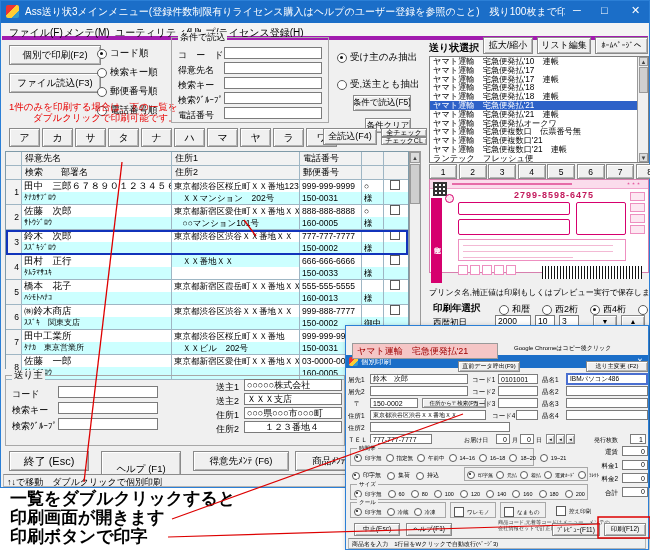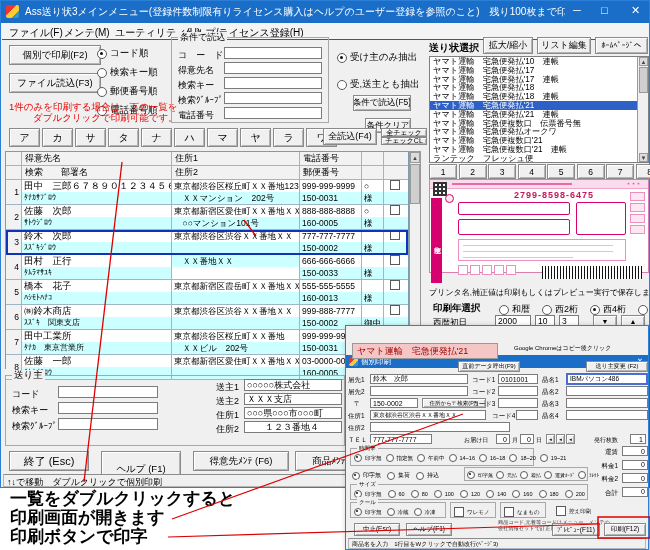--- a/index.html
+++ b/index.html
@@ -53,21 +53,21 @@
 <div id="screen">
 
 <div class="a win" style="left:0;top:0;width:650px;height:488px;">
   <div class="a tbar" style="left:0;top:0;width:648px;height:22px;">
     <span class="a ico" style="left:5px;top:4px;width:13px;height:13px;"></span>
     <span class="a lbl" style="left:24px;top:4px;width:540px;font-size:10px;">Ass送り状3メインメニュー(登録件数制限有りライセンス購入はヘルプのユーザー登録を参照のこと)　残り100枚まで印刷できます。</span>
     <span class="a" style="left:572px;top:3px;font-size:11px;">─</span>
     <span class="a" style="left:600px;top:3px;font-size:11px;">□</span>
     <span class="a" style="left:630px;top:3px;font-size:11px;">✕</span>
   </div>
-  <div class="a" style="left:1px;top:22px;width:646px;height:17px;background:#f4f4f4;border-bottom:1px solid #a21caf;">
+  <div class="a" style="left:1px;top:22px;width:646px;height:17px;background:#f4f4f4;border-bottom:4px solid #a21caf;">
     <span class="a lbl" style="left:7px;top:3px;font-size:10px;">ファイル(F)</span>
     <span class="a lbl" style="left:62px;top:3px;font-size:10px;">メンテ(M)</span>
     <span class="a lbl" style="left:113px;top:3px;font-size:10px;">ユーティリティ(U)</span>
     <span class="a lbl" style="left:183px;top:3px;font-size:10px;">ヘルプ/ライセンス登録(H)</span>
   </div>
 
   <div class="a btn" style="left:8px;top:44px;width:92px;height:20px;font-size:9.5px;">個別で印刷(F2)</div>
   <div class="a btn" style="left:8px;top:72px;width:92px;height:20px;font-size:9.5px;">ファイル読込(F3)</div>
   <div class="a vcol" style="left:96px;top:46px;gap:6px;font-size:9.5px;">
         <span class="ropt">
@@ -374,22 +374,22 @@
 
   <div class="a" style="left:428px;top:55px;width:220px;height:107px;background:#fff;border:1px solid #7f7f7f;overflow:hidden;">
     <div id="lablist" style="width:207px;">
           <div class="litem">ヤマト運輸　宅急便発払'10　連帳</div>
           <div class="litem">ヤマト運輸　宅急便発払'17</div>
           <div class="litem">ヤマト運輸　宅急便発払'17　連帳</div>
           <div class="litem">ヤマト運輸　宅急便発払'18</div>
           <div class="litem">ヤマト運輸　宅急便発払'18　連帳</div>
           <div class="litem sel">ヤマト運輸　宅急便発払'21</div>
           <div class="litem">ヤマト運輸　宅急便発払'21　連帳</div>
+          <div class="litem">ヤマト運輸　宅急便発払オークワ</div>
           <div class="litem">ヤマト運輸　宅急便複数口　伝票番号無</div>
-          <div class="litem">ヤマト運輸　宅急便発払オークワ</div>
           <div class="litem">ヤマト運輸　宅急便複数口'21</div>
           <div class="litem">ヤマト運輸　宅急便複数口'21　連帳</div>
           <div class="litem">ランテック　フレッシュ便</div>
         </div>
     <div class="a sb" style="left:207px;top:0;width:11px;height:105px;border:none;border-left:1px solid #9a9a9a;">
       <div class="sbt a" style="left:1px;top:0;width:9px;height:9px;">▲</div>
       <div class="a" style="left:1px;top:10px;width:9px;height:26px;background:#cfcfcf;border:1px solid #9a9a9a;"></div>
       <div class="sbt a" style="left:1px;top:96px;width:9px;height:9px;">▼</div>
     </div>
   </div>

